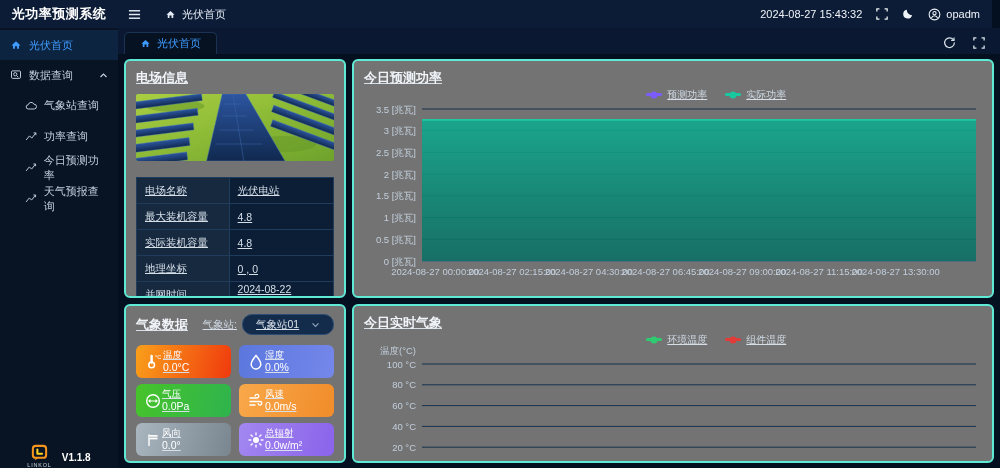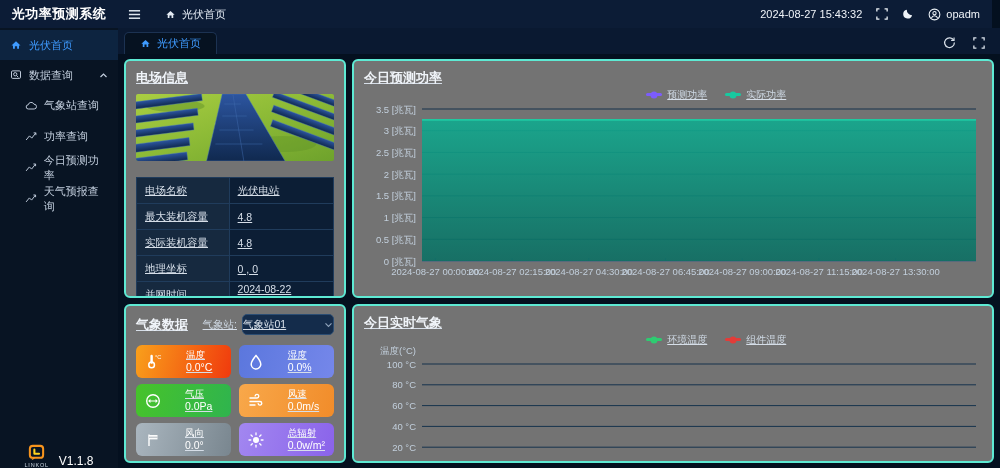--- a/index.html
+++ b/index.html
@@ -22,21 +22,21 @@
   .sidebar { position:absolute; top:28px; left:0; bottom:0; width:118px; background:#081423;
     display:flex; flex-direction:column; padding-top:2px; }
   .side-item { height:30px; flex:none; display:flex; align-items:center; gap:7px; padding:0 10px;
     font-size:11px; color:#c2cedd; cursor:pointer; }
   .side-item.active { background:#0d2440; color:#3f9bff; }
   .side-item .chev { margin-left:auto; }
   .side-sub { padding-left:25px; height:31px; }
   .side-footer { margin-top:auto; display:flex; align-items:flex-end; justify-content:center; gap:10px; height:26px; overflow:hidden; }
   .logo-block { display:flex; flex-direction:column; align-items:center; }
   .logo-caption { font-size:5.5px; color:#cdd7e1; letter-spacing:.8px; margin-top:1px; }
-  .version { font-size:12px; font-weight:normal; color:#ffffff; }
+  .version { font-size:10px; font-weight:bold; color:#ffffff; margin-bottom:5px; }
 
   
   .main { position:absolute; left:118px; top:28px; right:0; bottom:0; display:flex; flex-direction:column; background:#04101f; }
   .tabbar { height:26px; flex:none; background:#0a1931; display:flex; align-items:flex-end; }
   .tab { margin-left:6px; height:22px; display:flex; align-items:center; gap:6px; padding:0 15px;
     background:#061221; border:1px solid #1c3252; border-bottom:none; border-radius:5px 5px 0 0;
     color:#3f9bff; font-size:11px; cursor:pointer; }
   .tab-tools { margin-left:auto; display:flex; gap:17px; align-items:center; padding:0 15px 5px 0; color:#d9e1ea; }
 
   .content { flex:1; display:flex; gap:6px; padding:5px 6px; overflow:hidden; }
@@ -50,24 +50,24 @@
   
   .field-img { margin-top:7px; height:67px; border-radius:2px; overflow:hidden; }
   .info-table { width:100%; border-collapse:collapse; margin-top:16px; font-size:10.5px; }
   .info-table td { border:1px solid #203c5c; padding:0 8px; height:26px; color:#d7dfe9; }
   .info-table td.k { background:#16293f; width:47%; }
   .info-table td.v { background:#0c1e35; }
 
   
   .wx-head { display:flex; align-items:center;gap:10px; }
   .wx-station { margin-left:auto; display:flex; align-items:center; gap:5px; font-size:10.5px; color:#cfd9e4; }
-  .select { width:92px; height:21px; background:#142c4b; border:1px solid #2b4d73; border-radius:5px;
-    display:flex; align-items:center; justify-content:space-between; padding:0 0; font-size:10.5px; color:#dbe3ec; cursor:pointer; }
+  .select { width:92px; height:21px; background:#142c4b; border:1px solid #2b4d73; border-radius:10px;
+    display:flex; align-items:center; justify-content:space-between; padding:0 13px; font-size:10.5px; color:#dbe3ec; cursor:pointer; }
   .cards { display:grid; grid-template-columns:1fr 1fr; gap:6px 8px; margin-top:10px; }
-  .card { height:33px; border-radius:6px; display:flex; align-items:center; gap:24px; padding:4px 9px; color:#fff; }
+  .card { height:33px; border-radius:6px; display:flex; align-items:center; gap:1px; padding:4px 9px; color:#fff; }
   .card .txt { display:flex; flex-direction:column; justify-content:center; }
   .card .cname { font-size:9.5px; line-height:1.3; }
   .card .cval { font-size:10.5px; line-height:1.2; }
 
   
   .chart-head { display:flex; align-items:center; }
   .legend-row { display:flex; justify-content:center; gap:18px; height:13px; margin-top:1px; padding-left:14%; }
   .lg { display:flex; align-items:center; gap:5px; font-size:10px; color:#ced8e3; cursor:pointer; }
   .lg-swatch { position:relative; width:16px; height:3px; border-radius:2px; }
   .lg-swatch i { position:absolute; left:50%; top:50%; width:7px; height:7px; border-radius:50%;

